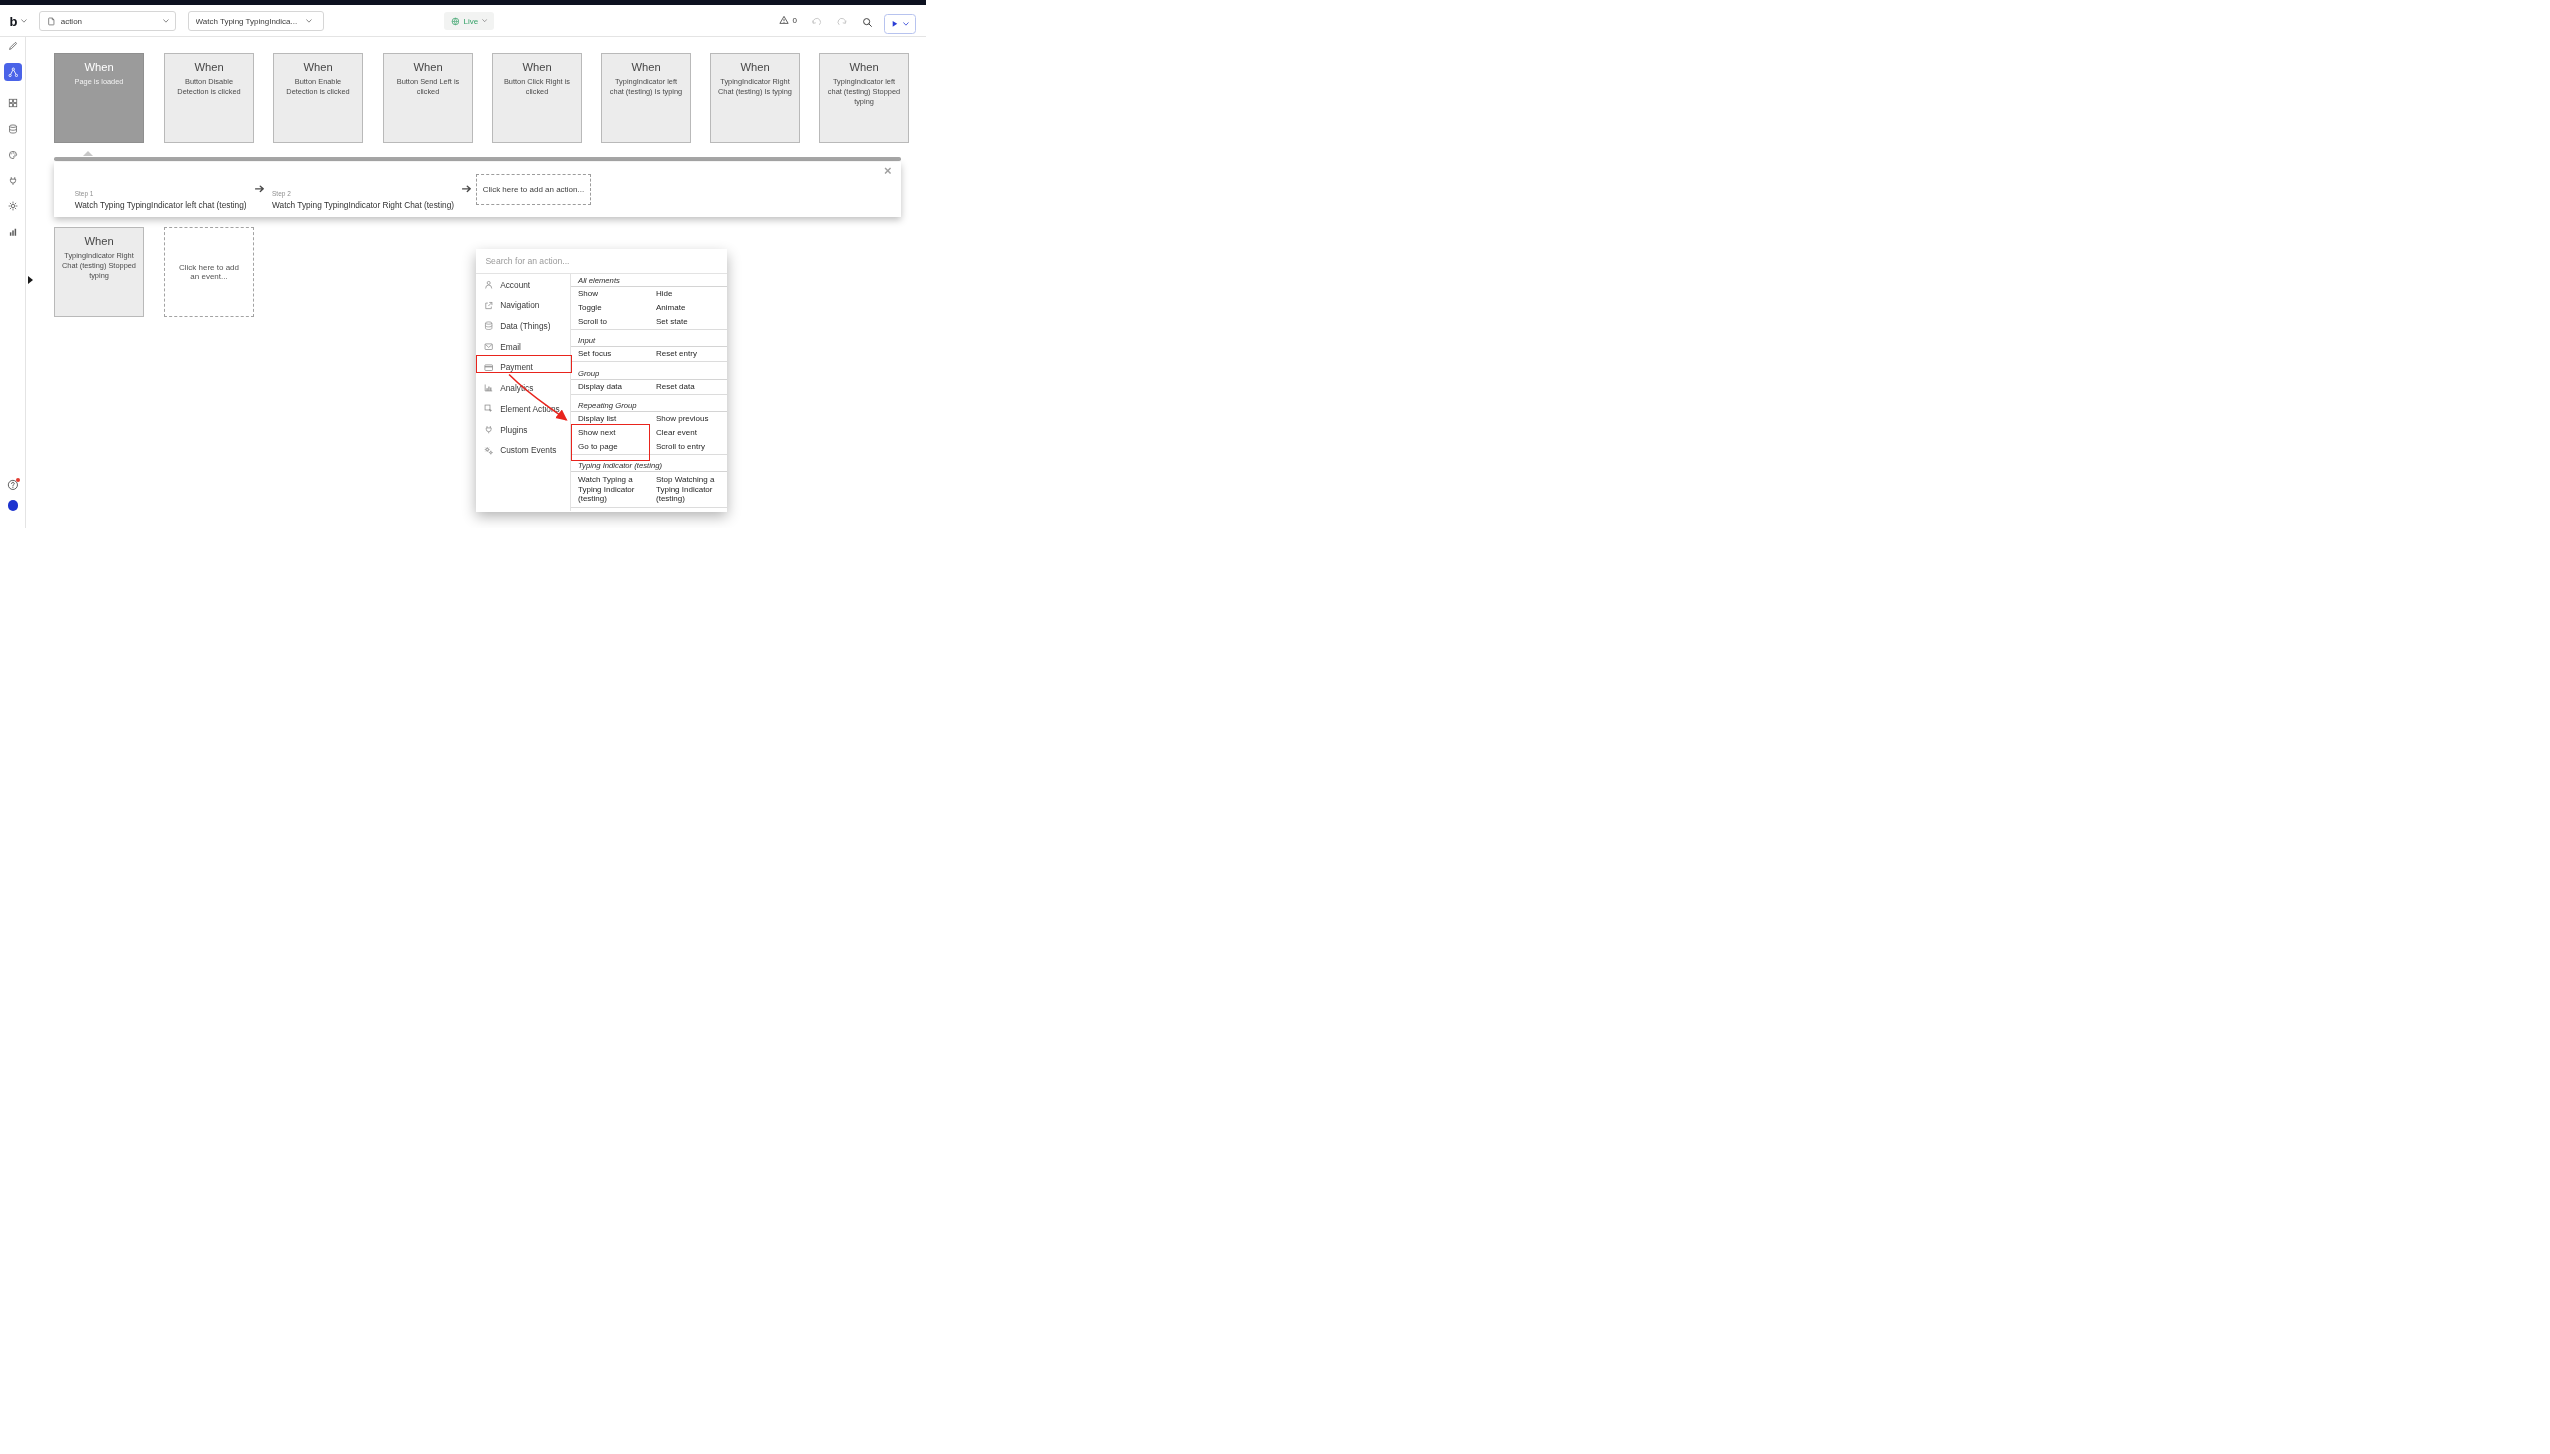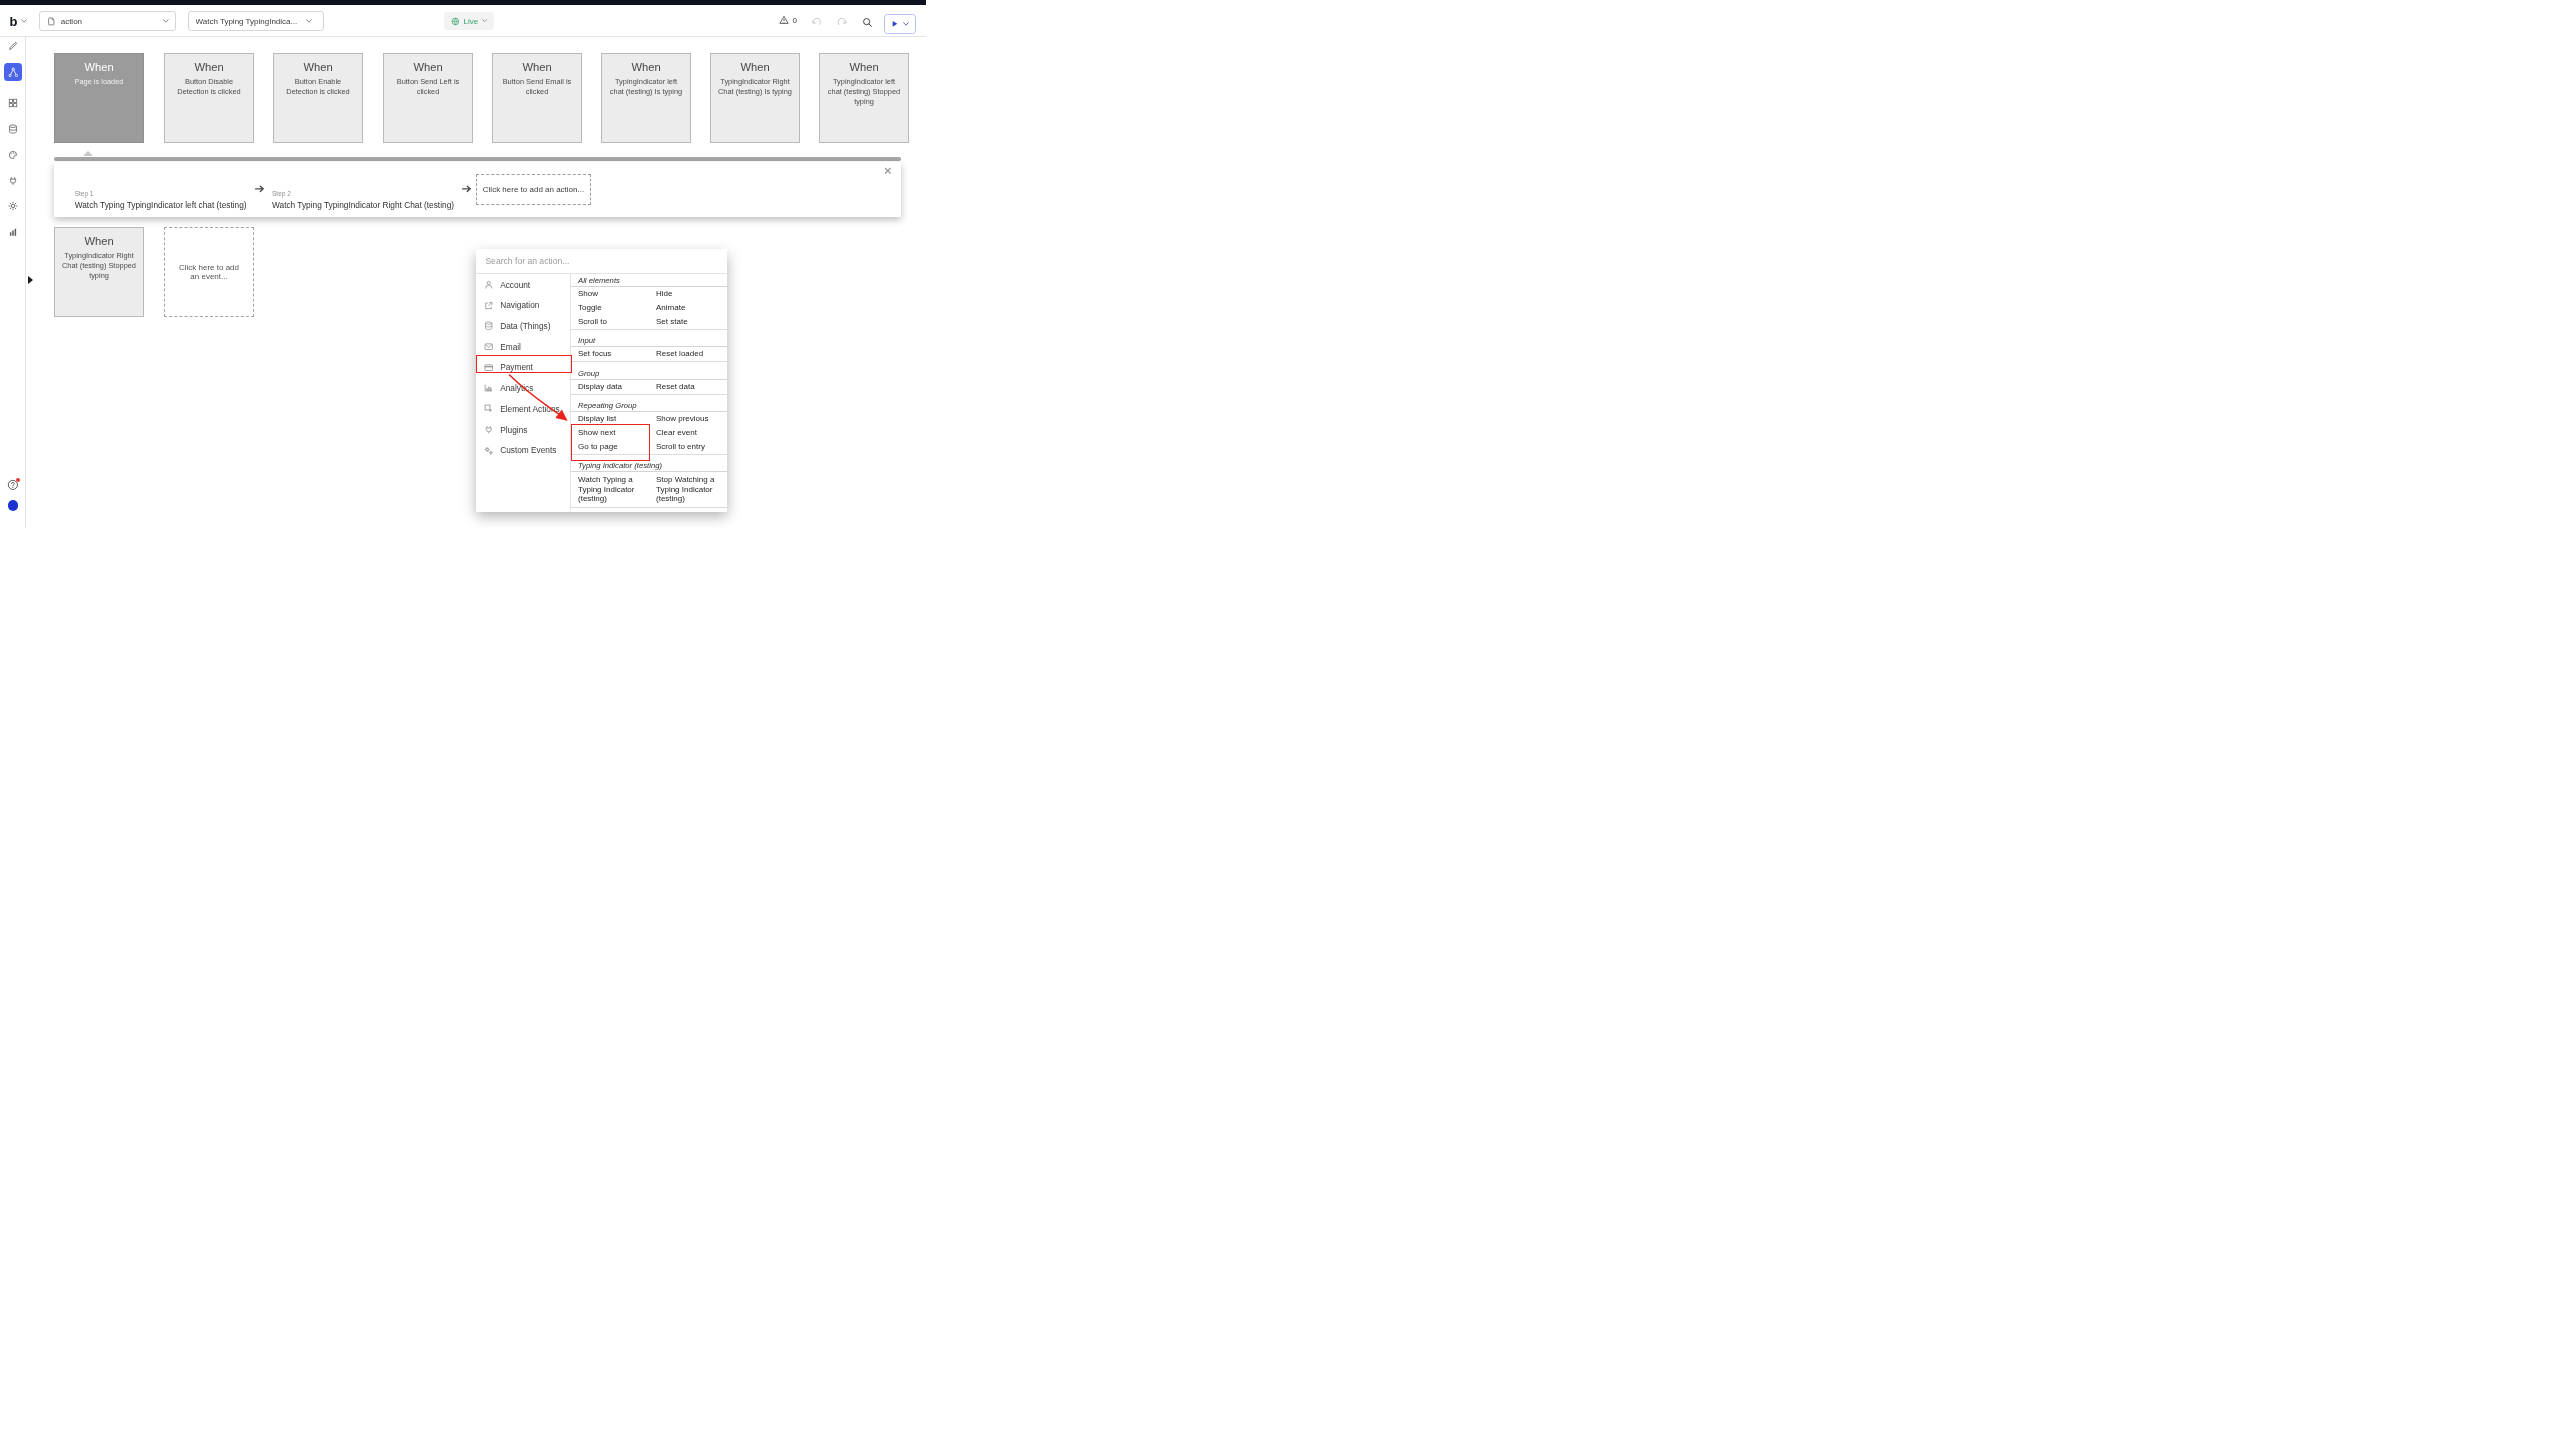--- a/index.html
+++ b/index.html
@@ -358,21 +358,21 @@
   <div class="event-card" style="left:273px;top:53px">
     <div class="when">When</div>
     <div class="sub">Button Enable Detection is clicked</div>
   </div>
   <div class="event-card" style="left:383px;top:53px">
     <div class="when">When</div>
     <div class="sub">Button Send Left is clicked</div>
   </div>
   <div class="event-card" style="left:492px;top:53px">
     <div class="when">When</div>
-    <div class="sub">Button Send Email is clicked</div>
+    <div class="sub">Button Click Right is clicked</div>
   </div>
   <div class="event-card" style="left:601px;top:53px">
     <div class="when">When</div>
     <div class="sub">TypingIndicator left chat (testing) Is typing</div>
   </div>
   <div class="event-card" style="left:710px;top:53px">
     <div class="when">When</div>
     <div class="sub">TypingIndicator Right Chat (testing) Is typing</div>
   </div>
   <div class="event-card" style="left:819px;top:53px">
@@ -487,21 +487,21 @@
             </div>
           <div class="mrow">
               <div class="mcell">Scroll to</div>
               <div class="mcell">Set state</div>
             </div>
         </div>
         <div class="menu-section">
           <div class="mh">Input</div>
           <div class="mrow">
               <div class="mcell">Set focus</div>
-              <div class="mcell">Reset loaded</div>
+              <div class="mcell">Reset entry</div>
             </div>
         </div>
         <div class="menu-section">
           <div class="mh">Group</div>
           <div class="mrow">
               <div class="mcell">Display data</div>
               <div class="mcell">Reset data</div>
             </div>
         </div>
         <div class="menu-section">

